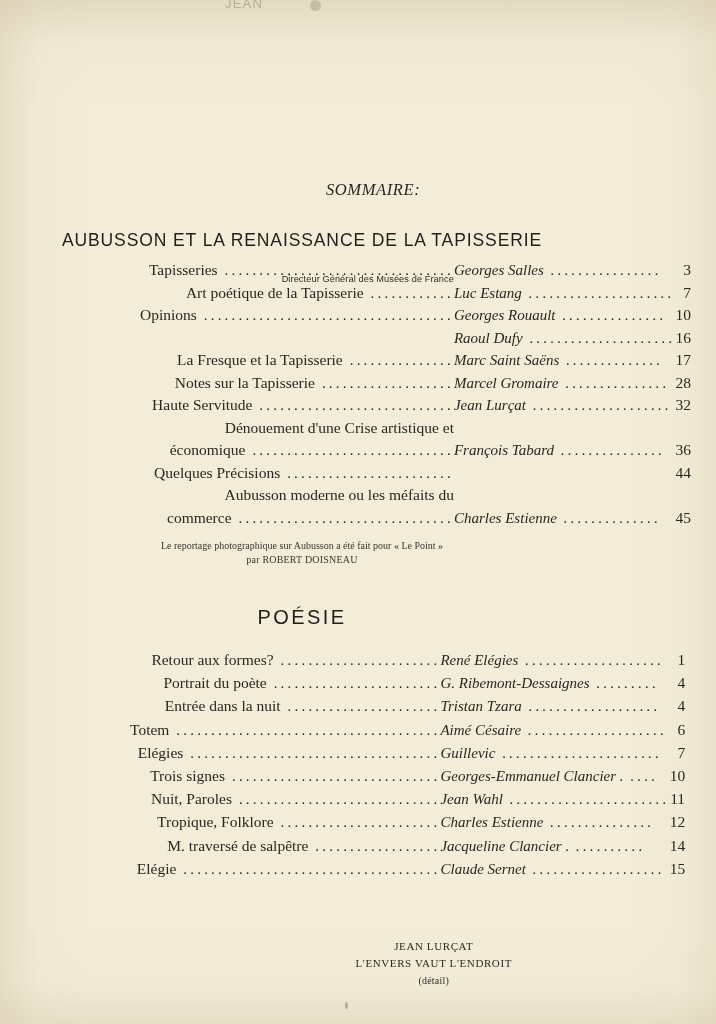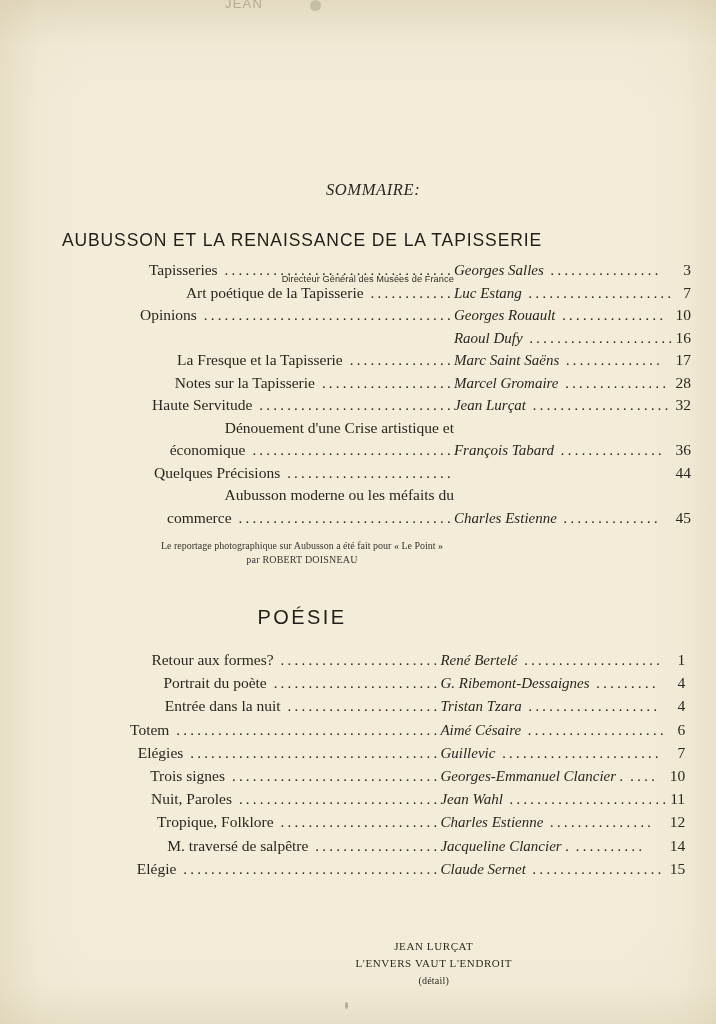--- a/index.html
+++ b/index.html
@@ -258,21 +258,21 @@
     <div>Le reportage photographique sur Aubusson a été fait pour « Le Point »</div>
     <div class="line2">par ROBERT DOISNEAU</div>
   </div>
 
   <div class="section-title" id="poesie-title">POÉSIE</div>
 
   <table class="toc" id="toc-poesie">
     <tbody>
         <tr class="row-h">
           <td class="c-title"><span class="t-text">Retour aux formes?</span><span class="dots"> .......................</span></td>
-          <td class="c-author"><span>René Bertelé</span><span class="dots"> ....................</span></td>
+          <td class="c-author"><span>René Elégies</span><span class="dots"> ....................</span></td>
           <td class="c-page">1</td>
         </tr>
         <tr class="row-h">
           <td class="c-title"><span class="t-text">Portrait du poète</span><span class="dots"> ........................</span></td>
           <td class="c-author"><span>G. Ribemont-Dessaignes</span><span class="dots"> .........</span></td>
           <td class="c-page">4</td>
         </tr>
         <tr class="row-h">
           <td class="c-title"><span class="t-text">Entrée dans la nuit</span><span class="dots"> ......................</span></td>
           <td class="c-author"><span>Tristan Tzara</span><span class="dots"> ...................</span></td>

